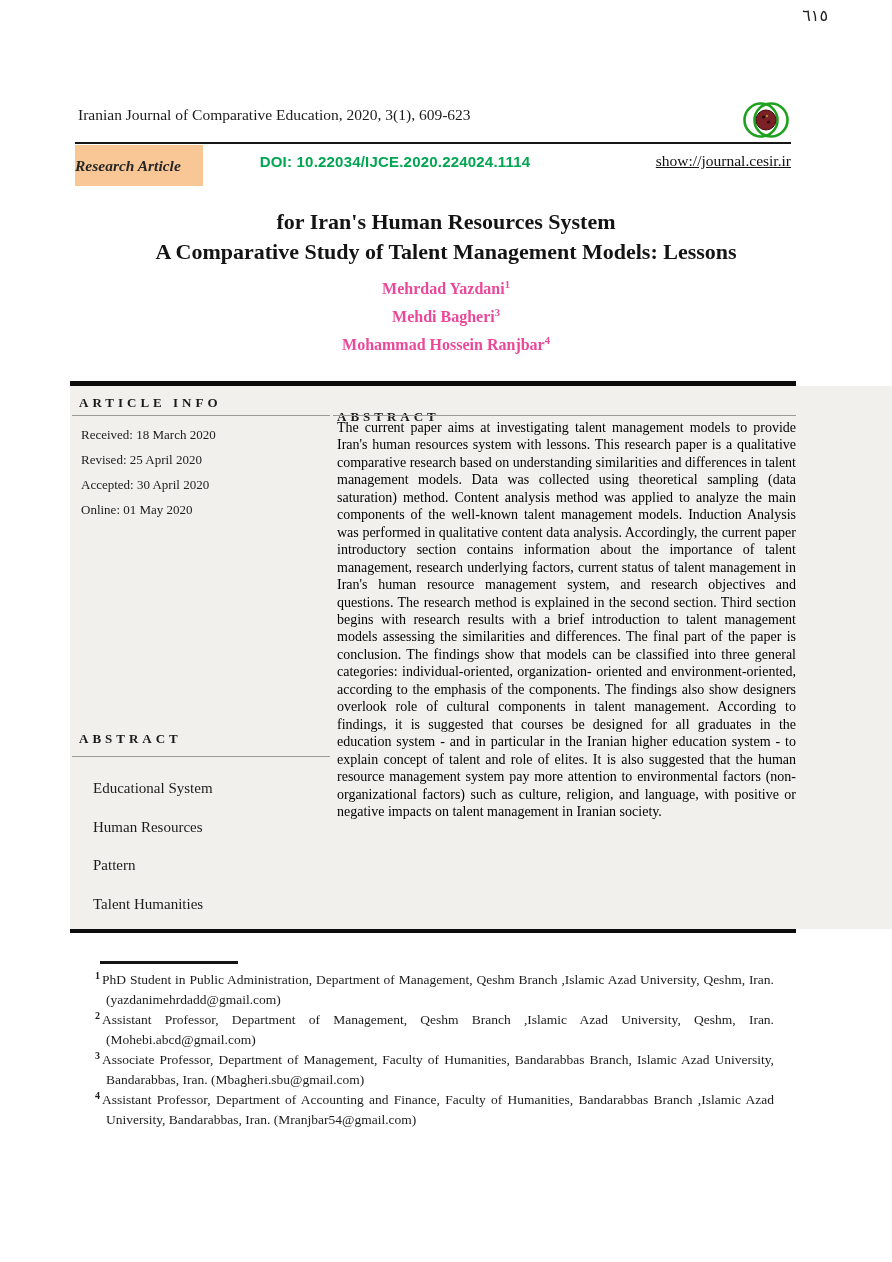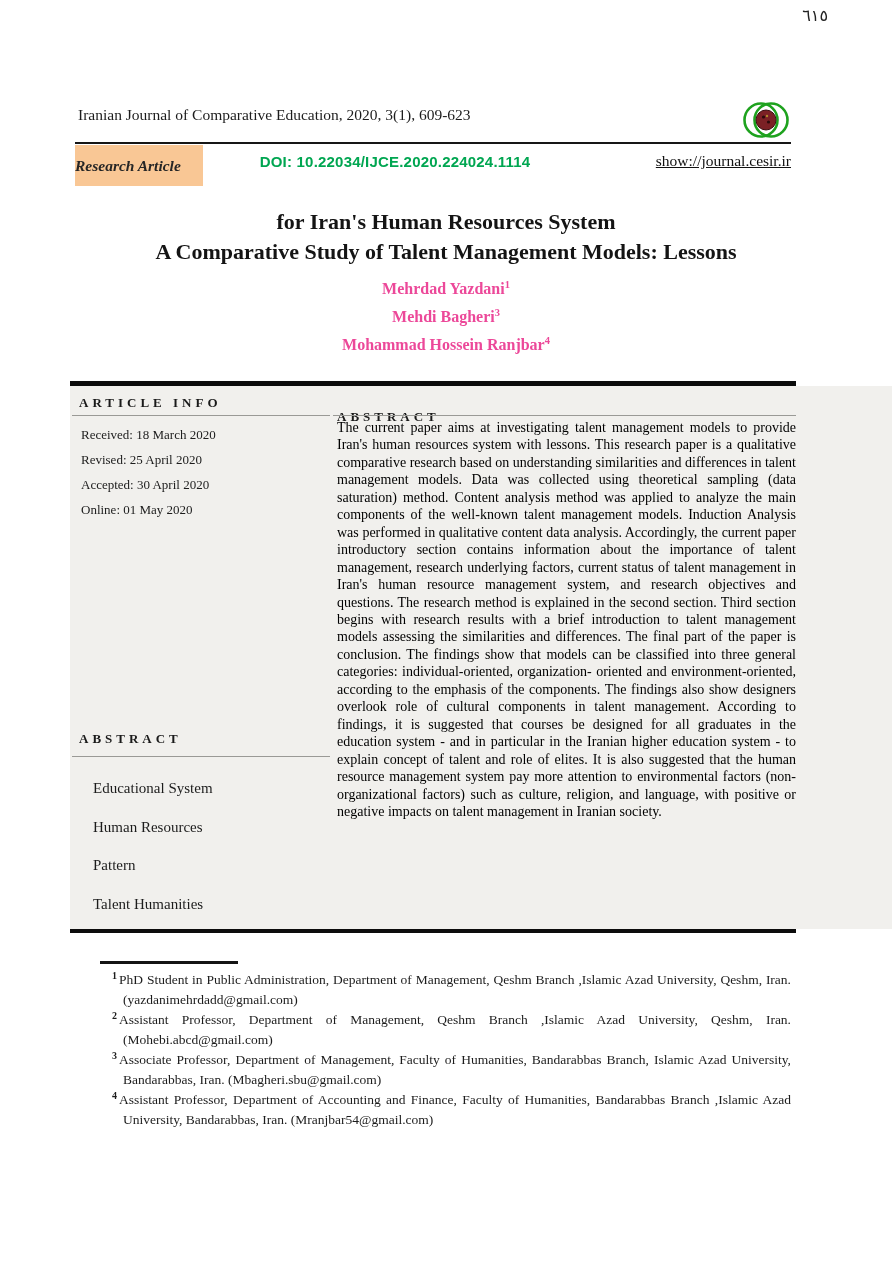--- a/index.html
+++ b/index.html
@@ -64,21 +64,21 @@
   .keywords { position:absolute; left:11px; top:377px; font-size:15px; line-height:26.5px; }
   .keywords div { margin:12px; }
   .abstract {
     position:absolute; left:267px; top:33px; width:459px;
     font-size:14px; line-height:17.45px; text-align:justify; color:#000000;
   }
   .rule-thick-bot { top:929px; left:70px; width:726px; height:4px; background:#0c0c0c; }
 
   
   .fn-rule { top:961px; left:100px; width:138px; height:3px; background:#141414; }
-  .footnotes { top:971px; left:112px; width:679px; font-size:13.5px; line-height:18.5px; }
+  .footnotes { top:971px; left:95px; width:679px; font-size:13.5px; line-height:18.5px; }
   .fn { text-align:justify; padding-left:11px; text-indent:-11px; margin-bottom:2px; }
   .fn-sup { font-size:10px; position:relative; top:-5px; margin-right:2px; font-weight:bold; }
 </style>
 </head>
 <body>
 
 <div class="abs pagenum">٦١٥</div>
 
 <div class="abs journal-line">Iranian Journal of Comparative Education, 2020, 3(1), 609-623</div>
 

